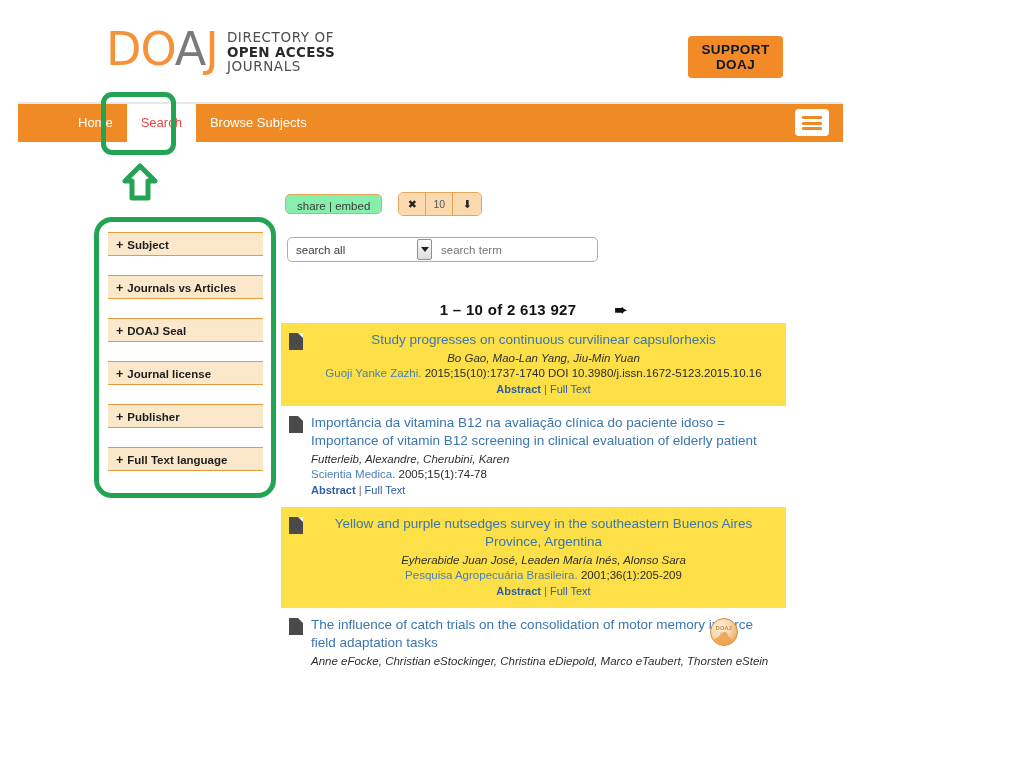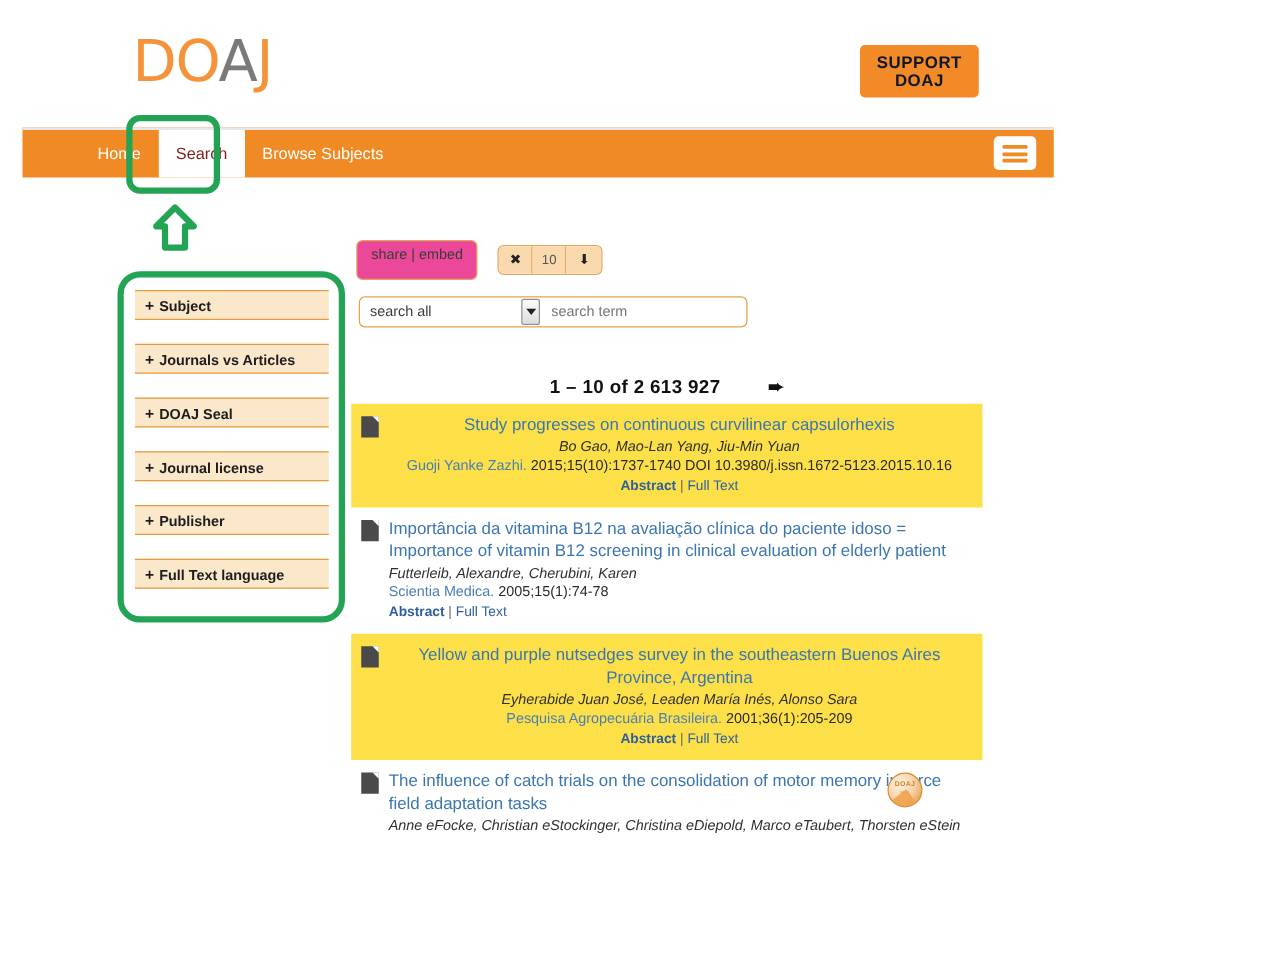--- a/index.html
+++ b/index.html
@@ -93,21 +93,21 @@
     color: #ffffff;
     font-size: 13px;
     padding: 0 14px;
     line-height: 38px;
     height: 38px;
     cursor: pointer;
     white-space: nowrap;
   }
   .nav-item.active {
     background: #ffffff;
-    color: #7f1d1d;
+    color: #ef4444;
   }
   .hamburger {
     position: absolute;
     right: 14px;
     top: 5px;
     width: 34px;
     height: 27px;
     background: #ffffff;
     border-radius: 4px;
     cursor: pointer;
@@ -186,24 +186,24 @@
 
   
   .toolbar {
     position: absolute;
     left: 285px;
     top: 192px;
     display: flex;
     align-items: center;
   }
   .btn-share {
-    background: #ec4899;
+    background: #86efac;
     border: 1px solid #E3A45C;
     border-radius: 5px;
-    height: 32px;
+    height: 20px;
     line-height: 22px;
     padding: 0 11px;
     font-size: 11.5px;
     color: #3b3b3b;
     cursor: pointer;
     box-sizing: border-box;
   }
   .pager-group {
     display: flex;
     margin-left: 16px;
@@ -427,20 +427,25 @@
   }
 </style>
 </head>
 <body>
 
 <div class="header">
   <div class="logo-wrap">
     <div class="logo-doaj">
       <span>D</span><span>O</span><span class="letter-a">A</span><span>J</span>
     </div>
+    <div class="logo-sub">
+      <div class="l1">DIRECTORY OF</div>
+      <div class="l2">OPEN ACCESS</div>
+      <div class="l3">JOURNALS</div>
+    </div>
   </div>
 
   <div class="support-btn">
     <div>SUPPORT</div>
     <div>DOAJ</div>
   </div>
 </div>
 
 <div class="navbar">
   <div class="nav-items">

